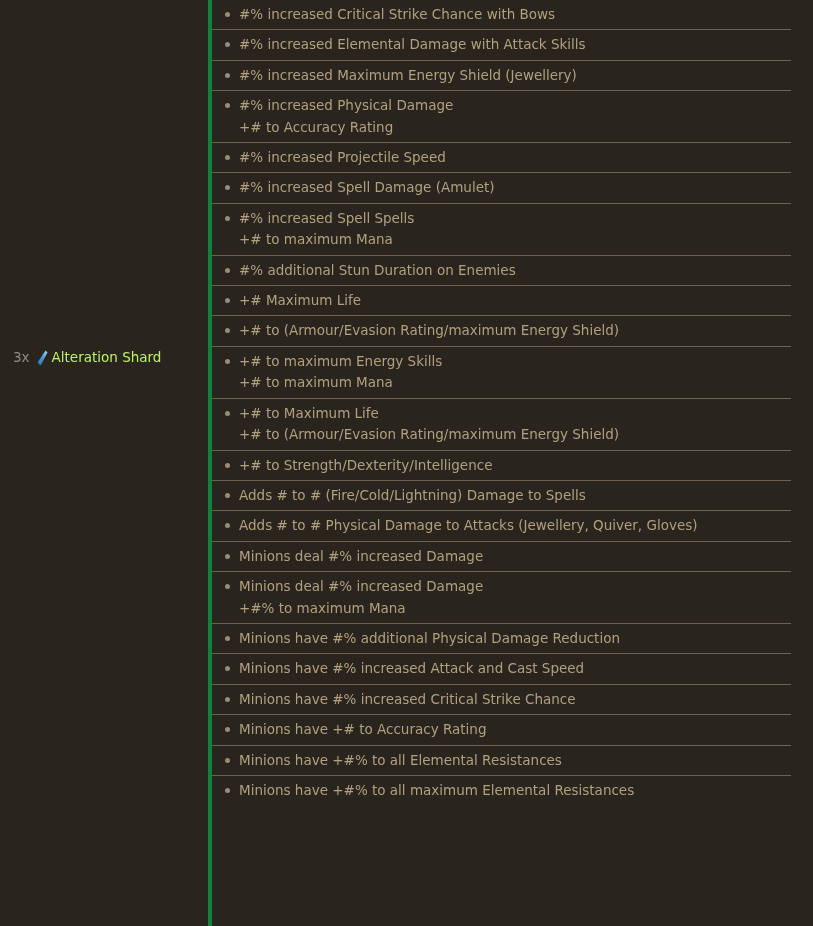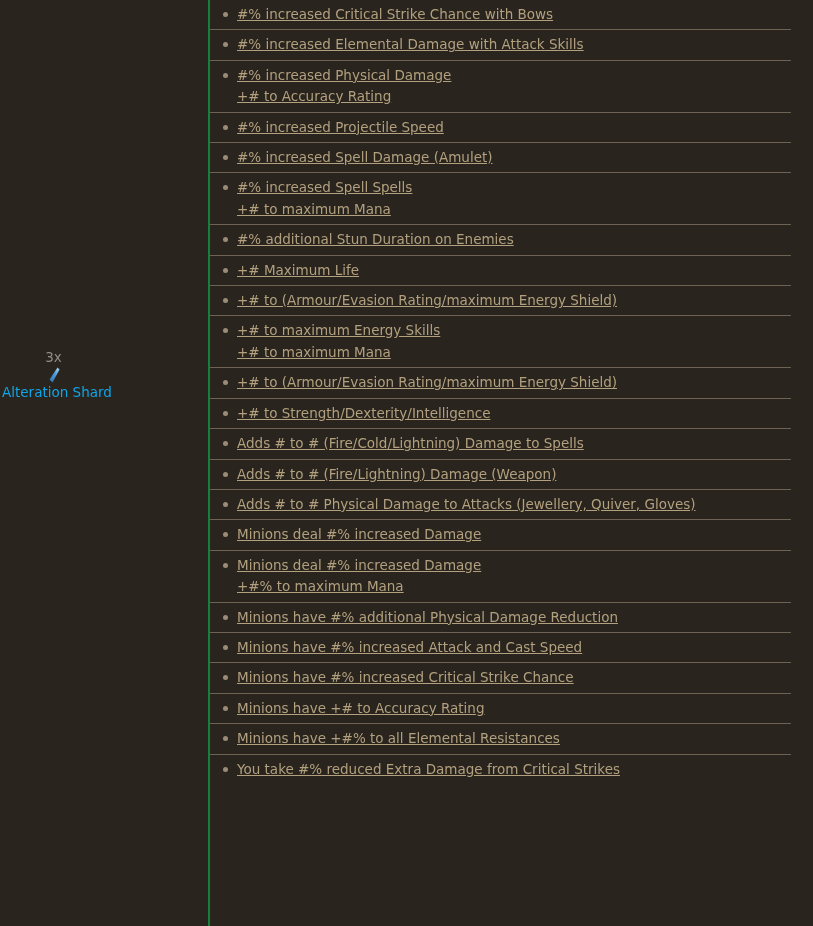--- a/index.html
+++ b/index.html
@@ -13,39 +13,37 @@
     color: #b2a07f;
     display: flex;
   }
   .item-cell {
     position: relative;
     width: 208px;
     flex: 0 0 208px;
   }
   .item-label {
     position: absolute;
-    left: 2px; top: 348px;
+    left: 13px; top: 348px;
     display: flex;
     align-items: center;
     white-space: nowrap;
     line-height: 19px;
-    flex-direction: column;
   }
   .item-count { color: #8f8e88; margin-right: 7px; }
   .shard-icon { display: inline-block; width: 11px; height: 16px; margin-right: 4px; }
   .item-link {
-    color: #0ea5e9;
+    color: #bef264;
     text-decoration: none;
     cursor: pointer;
   }
   .mods-cell {
     flex: 1 1 auto;
-    border-left: 2px solid #15803d;
+    border-left: 4px solid #15803d;
     padding-right: 22px;
-    text-decoration: underline;
   }
   .mod-row {
     display: flex;
     align-items: flex-start;
     padding: 4px 0;
     border-bottom: 1px solid #6e6352;
   }
   .mod-row:last-child { border-bottom: none; }
   .bullet {
     flex: 0 0 auto;
@@ -90,20 +88,26 @@
       </div>
       <div class="mod-row">
         <span class="bullet"></span>
         <div class="mod-lines">
           <div class="mod-line">#% increased Elemental Damage with Attack Skills</div>
         </div>
       </div>
       <div class="mod-row">
         <span class="bullet"></span>
         <div class="mod-lines">
+          <div class="mod-line">#% increased Maximum Energy Shield (Jewellery)</div>
+        </div>
+      </div>
+      <div class="mod-row">
+        <span class="bullet"></span>
+        <div class="mod-lines">
           <div class="mod-line">#% increased Physical Damage</div>
           <div class="mod-line">+# to Accuracy Rating</div>
         </div>
       </div>
       <div class="mod-row">
         <span class="bullet"></span>
         <div class="mod-lines">
           <div class="mod-line">#% increased Projectile Speed</div>
         </div>
       </div>
@@ -141,39 +145,34 @@
       <div class="mod-row">
         <span class="bullet"></span>
         <div class="mod-lines">
           <div class="mod-line">+# to maximum Energy Skills</div>
           <div class="mod-line">+# to maximum Mana</div>
         </div>
       </div>
       <div class="mod-row">
         <span class="bullet"></span>
         <div class="mod-lines">
+          <div class="mod-line">+# to Maximum Life</div>
           <div class="mod-line">+# to (Armour/Evasion Rating/maximum Energy Shield)</div>
         </div>
       </div>
       <div class="mod-row">
         <span class="bullet"></span>
         <div class="mod-lines">
           <div class="mod-line">+# to Strength/Dexterity/Intelligence</div>
         </div>
       </div>
       <div class="mod-row">
         <span class="bullet"></span>
         <div class="mod-lines">
           <div class="mod-line">Adds # to # (Fire/Cold/Lightning) Damage to Spells</div>
-        </div>
-      </div>
-      <div class="mod-row">
-        <span class="bullet"></span>
-        <div class="mod-lines">
-          <div class="mod-line">Adds # to # (Fire/Lightning) Damage (Weapon)</div>
         </div>
       </div>
       <div class="mod-row">
         <span class="bullet"></span>
         <div class="mod-lines">
           <div class="mod-line">Adds # to # Physical Damage to Attacks (Jewellery, Quiver, Gloves)</div>
         </div>
       </div>
       <div class="mod-row">
         <span class="bullet"></span>
@@ -214,18 +213,18 @@
       </div>
       <div class="mod-row">
         <span class="bullet"></span>
         <div class="mod-lines">
           <div class="mod-line">Minions have +#% to all Elemental Resistances</div>
         </div>
       </div>
       <div class="mod-row">
         <span class="bullet"></span>
         <div class="mod-lines">
-          <div class="mod-line">You take #% reduced Extra Damage from Critical Strikes</div>
+          <div class="mod-line">Minions have +#% to all maximum Elemental Resistances</div>
         </div>
       </div>
     </div>
 
 </div>
 
 </body></html>

